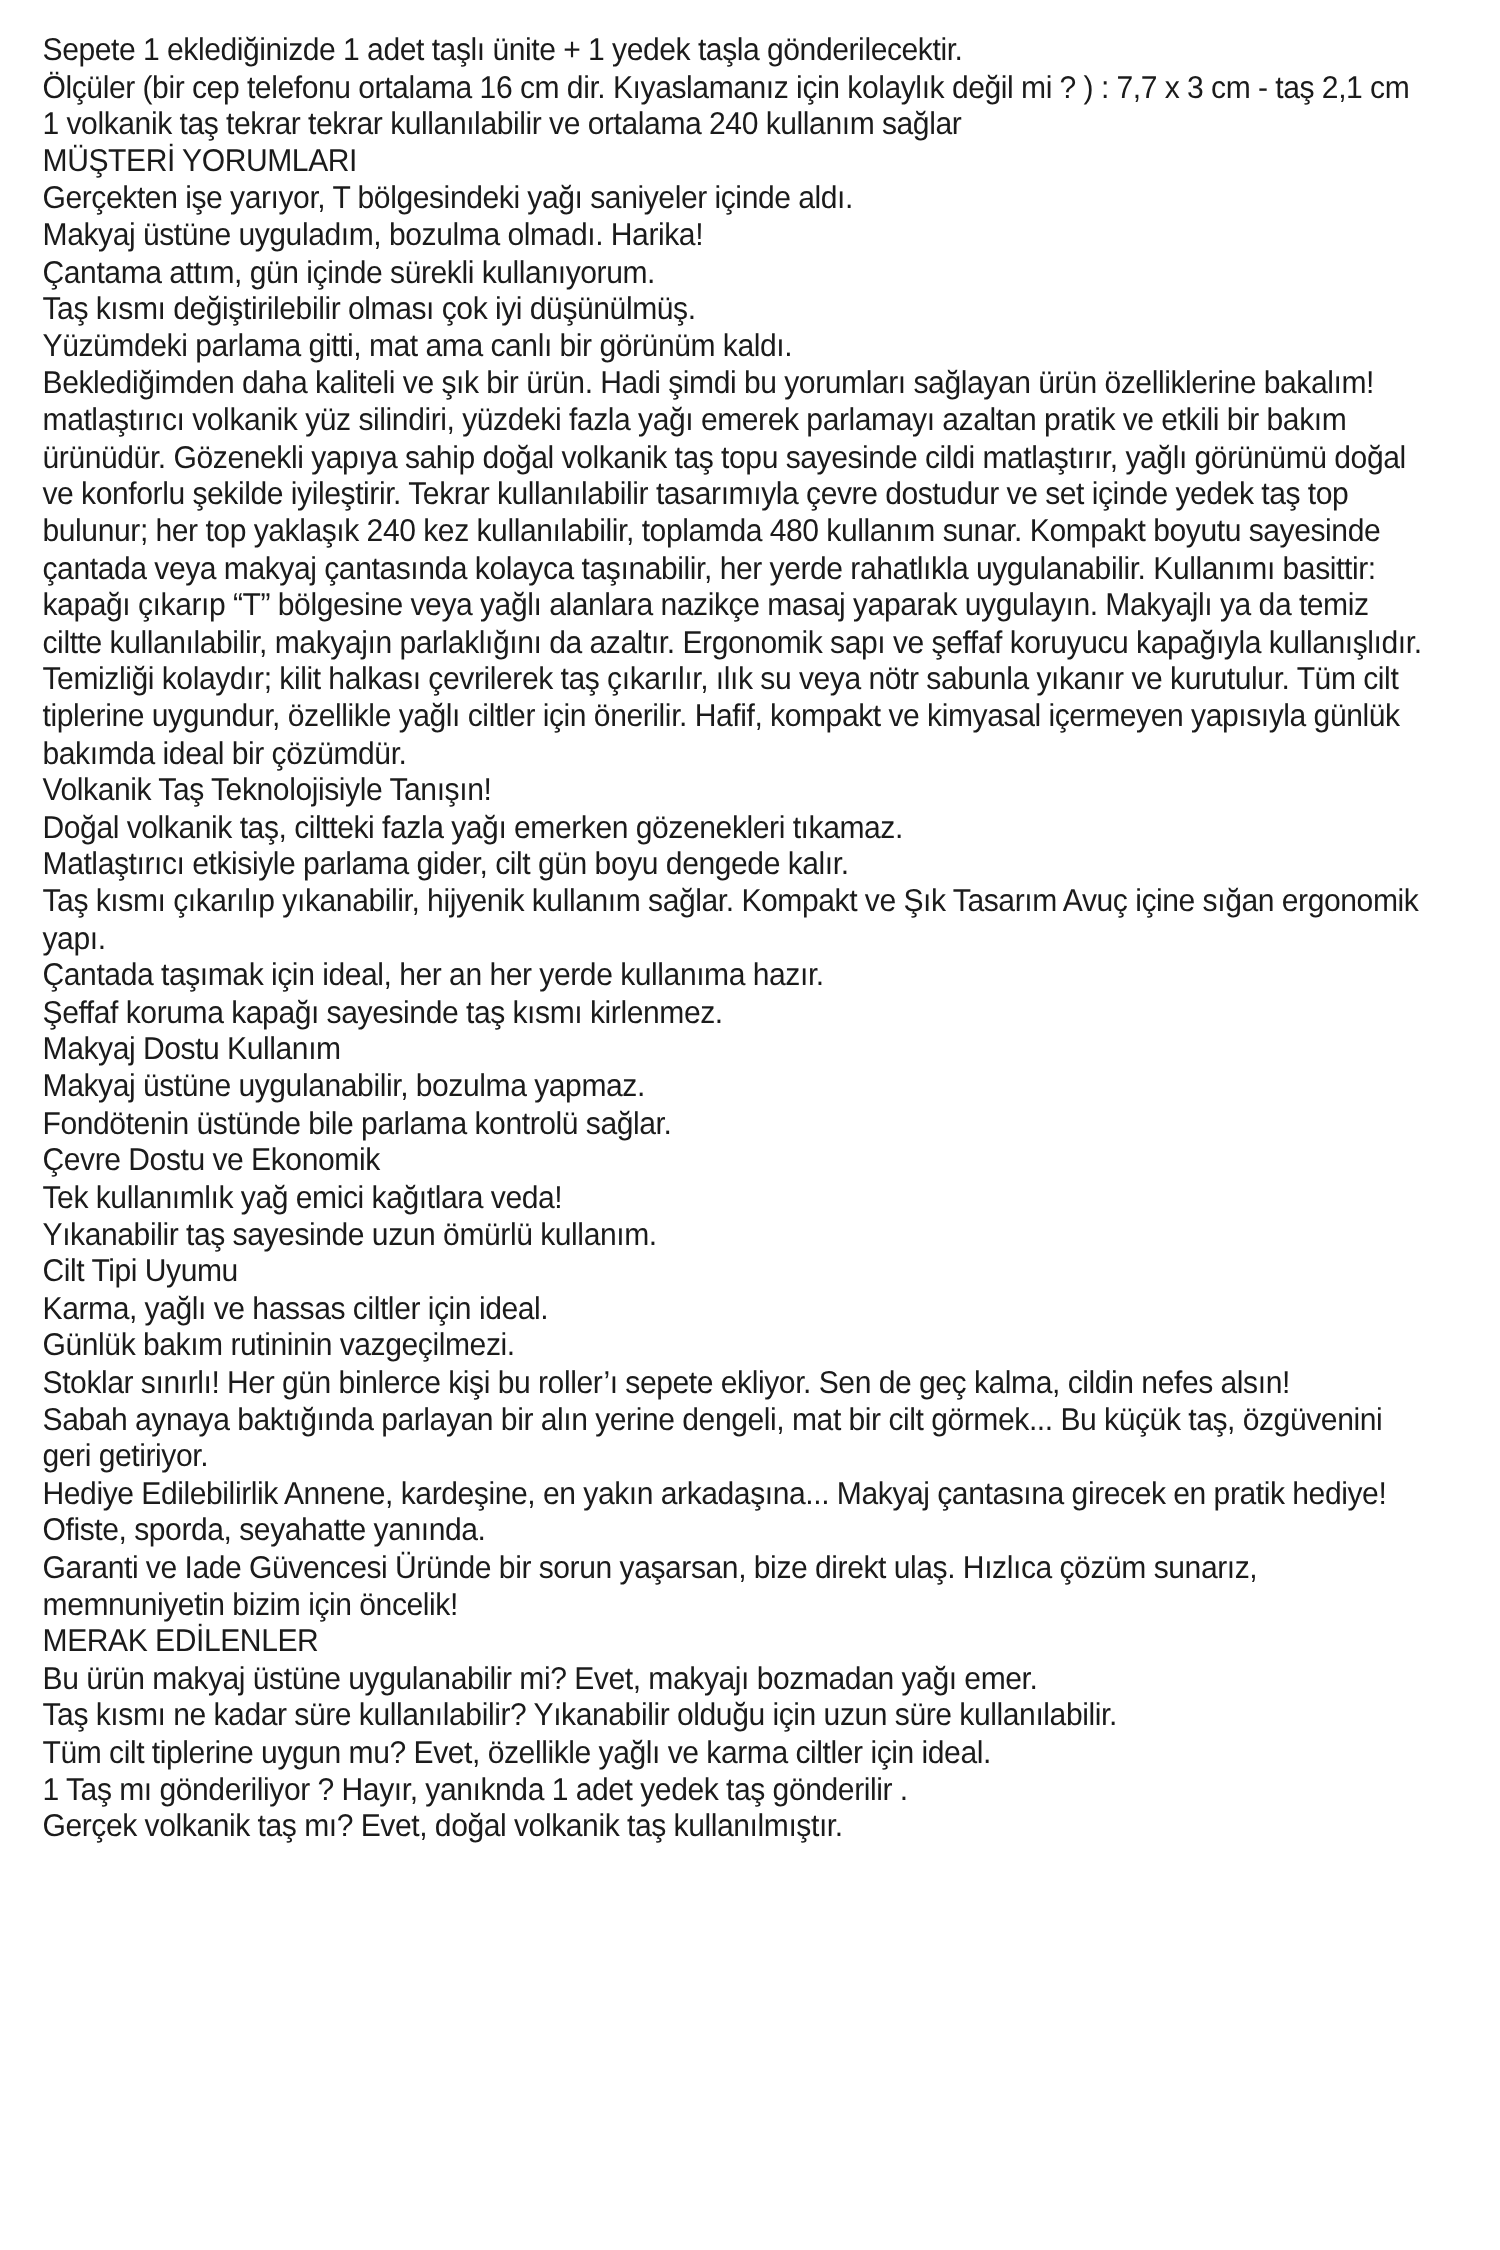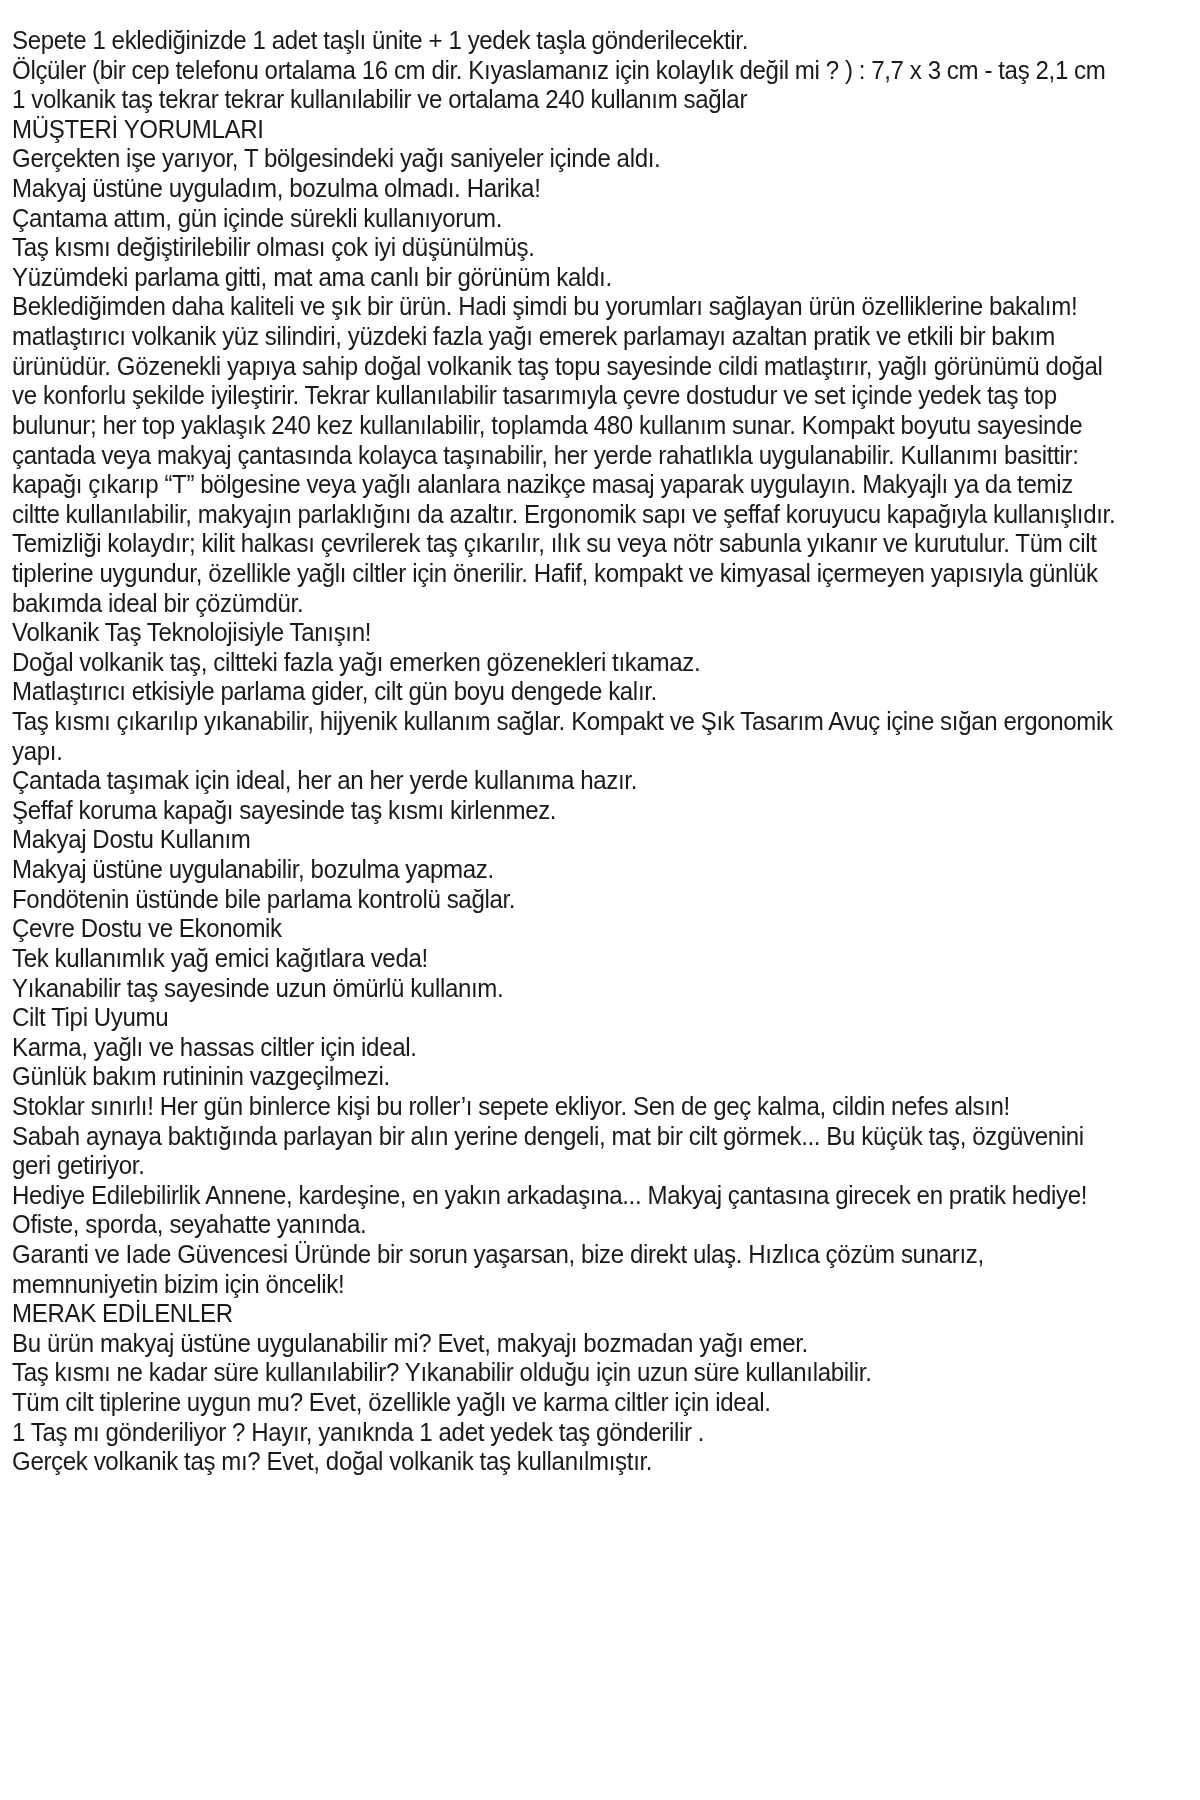--- a/index.html
+++ b/index.html
@@ -11,21 +11,21 @@
     width: 1200px;
     height: 1800px;
     overflow: hidden;
     font-family: "Liberation Sans", "DejaVu Sans", sans-serif;
   }
   #page {
     box-sizing: border-box;
     width: 1148px;
     height: 1800px;
     background: #ffffff;
-    padding: 26px 22px 0 12px;
+    padding: 26px 22px 0 34px;
     border-radius: 15px;
   }
   .doc {
     color: #1b1b1b;
     font-size: 25.2px;
     line-height: 1.175;
     letter-spacing: -0.35px;
     word-spacing: -0.2px;
     font-stretch: semi-condensed;
     transform: scaleX(0.955);

